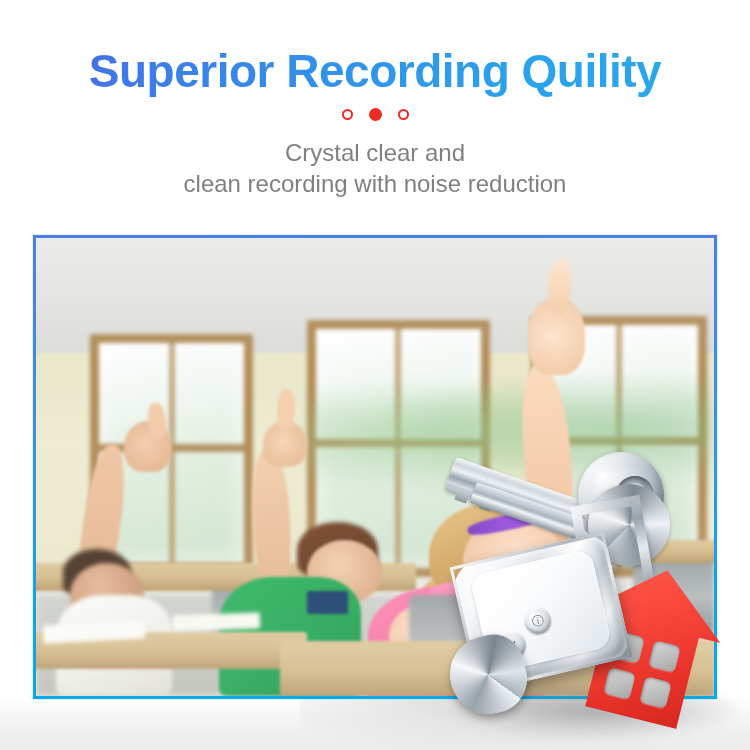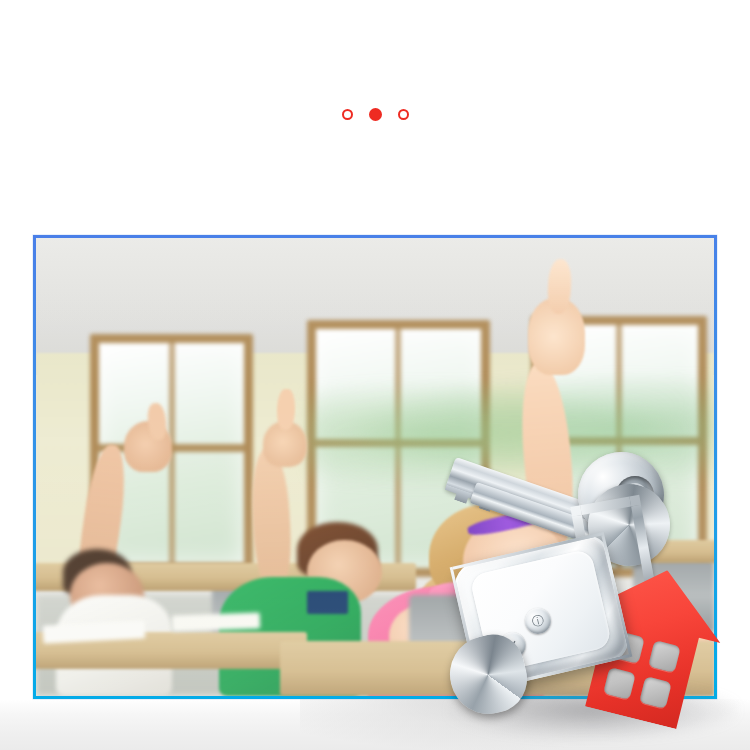--- a/index.html
+++ b/index.html
@@ -538,27 +538,32 @@
     filter: blur(5px);
   }
 </style>
 </head>
 <body>
 
 <div id="page">
 
   <div class="header">
 
+    <div class="headline">Superior Recording Quility</div>
 
     <div class="dots">
       <span class="dot"></span>
       <span class="dot filled"></span>
       <span class="dot"></span>
     </div>
 
+    <div class="subtitle">
+      <div>Crystal clear and</div>
+      <div>clean recording with noise reduction</div>
+    </div>
   </div>
 
   <div class="surface"></div>
   <div class="surface-shade"></div>
 
   <div class="photo-frame">
     <div class="photo">
       <div class="scene">
 
         <div class="wall-upper"></div>

